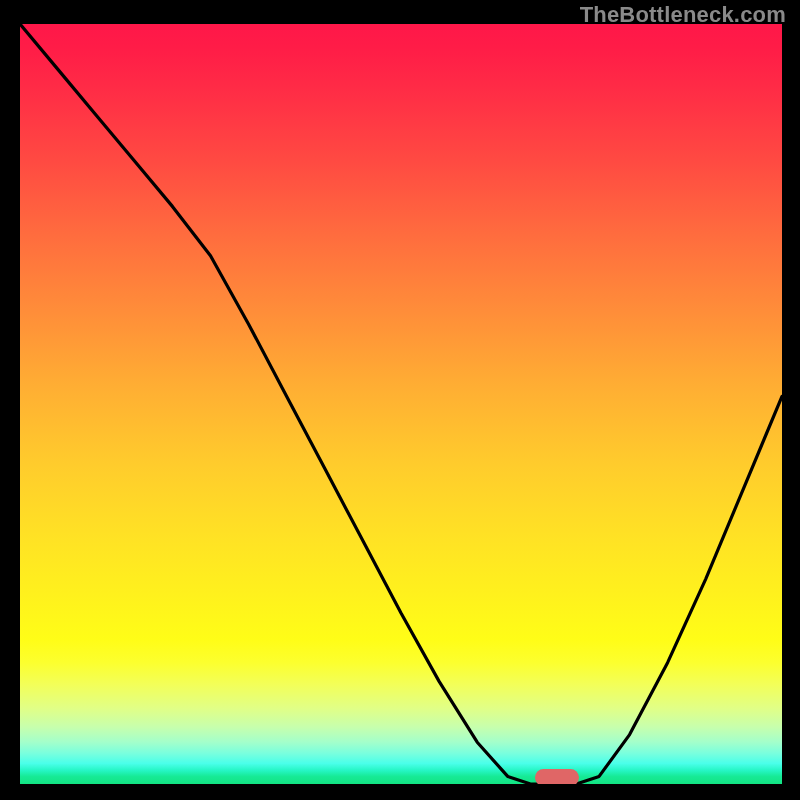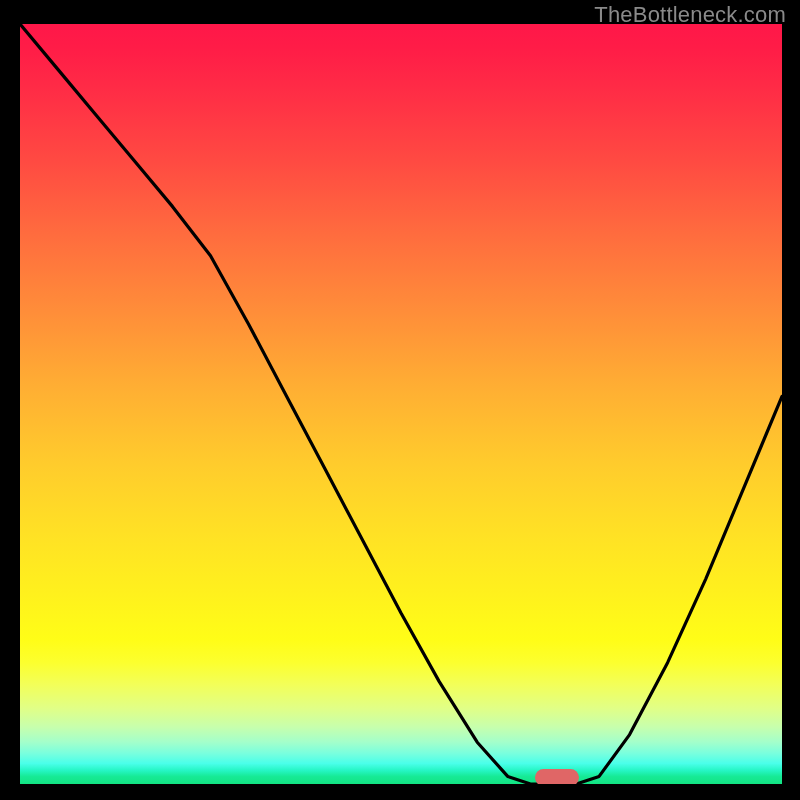--- a/index.html
+++ b/index.html
@@ -70,21 +70,21 @@
     background: #e06666;
     border-radius: 9px;
     height: 17px;
   }
   .watermark {
     position: absolute;
     top: 2px;
     right: 14px;
     color: #8a8a8a;
     font-size: 22px;
-    font-weight: 400;
+    font-weight: 700;
     letter-spacing: 0.2px;
   }
 </style>
 </head>
 <body>
 
 <div class="frame">
   <div class="plot">
     <div class="gradient"></div>
     <svg class="curve" viewBox="0 0 762 760" preserveAspectRatio="none">

